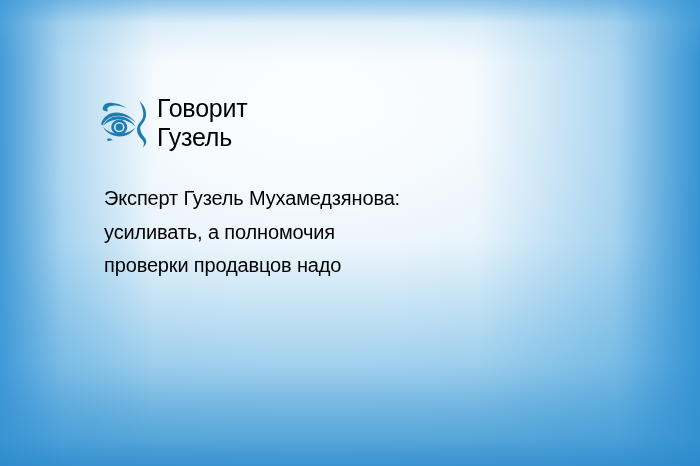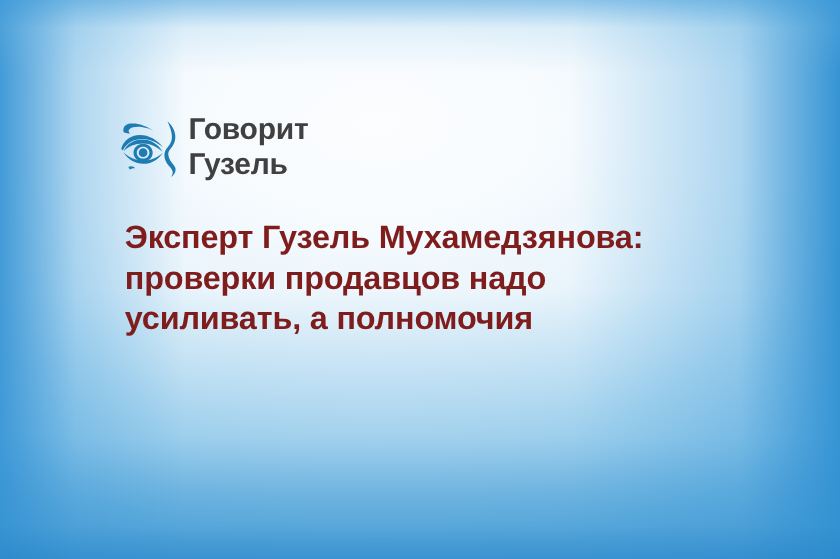--- a/index.html
+++ b/index.html
@@ -95,37 +95,37 @@
   }
   .logo-mark svg { display: block; width: 48px; height: 54px; }
   .logo-words {
     display: flex;
     flex-direction: column;
     line-height: 1.0;
     padding-bottom: 1px;
   }
   .logo-words span {
     font-size: 25px;
-    font-weight: 700;
-    color: #404040;
+    font-weight: 400;
+    color: #000000;
     letter-spacing: -0.2px;
     white-space: nowrap;
   }
   .logo-line-1 { margin-bottom: 4px; }
 
   
   .headline {
     position: absolute;
     left: 104px;
     top: 182px;
     width: 520px;
-    font-size: 27px;
-    font-weight: 700;
+    font-size: 20px;
+    font-weight: 400;
     line-height: 33.5px;
-    color: #7f1d1d;
+    color: #000000;
     letter-spacing: -0.15px;
   }
   .headline .hl-line {
     display: block;
     white-space: nowrap;
   }
 </style>
 </head>
 <body>
 
@@ -184,18 +184,18 @@
 
       <span class="logo-words">
         <span class="logo-line-1">Говорит</span>
         <span class="logo-line-2">Гузель</span>
       </span>
 
     </div>
 
     <div class="headline">
       <span class="hl-line">Эксперт Гузель Мухамедзянова:</span>
+      <span class="hl-line">усиливать, а полномочия</span>
       <span class="hl-line">проверки продавцов надо</span>
-      <span class="hl-line">усиливать, а полномочия</span>
     </div>
 
   </div>
 </div>
 
 </body></html>

